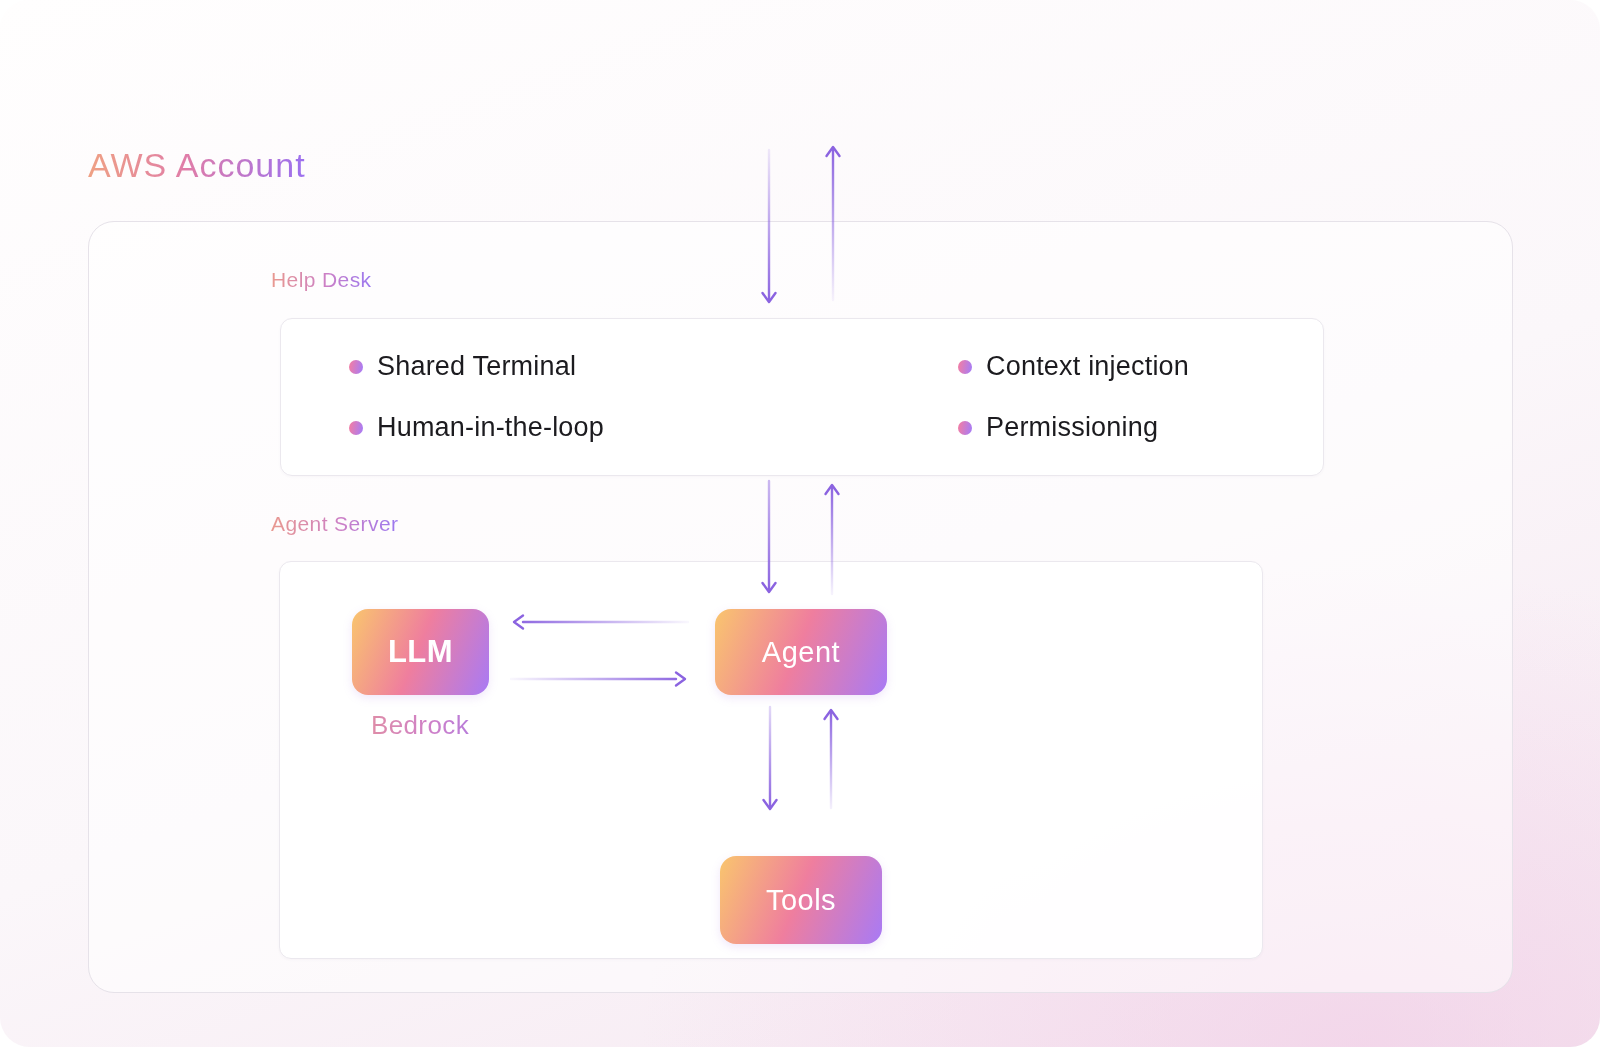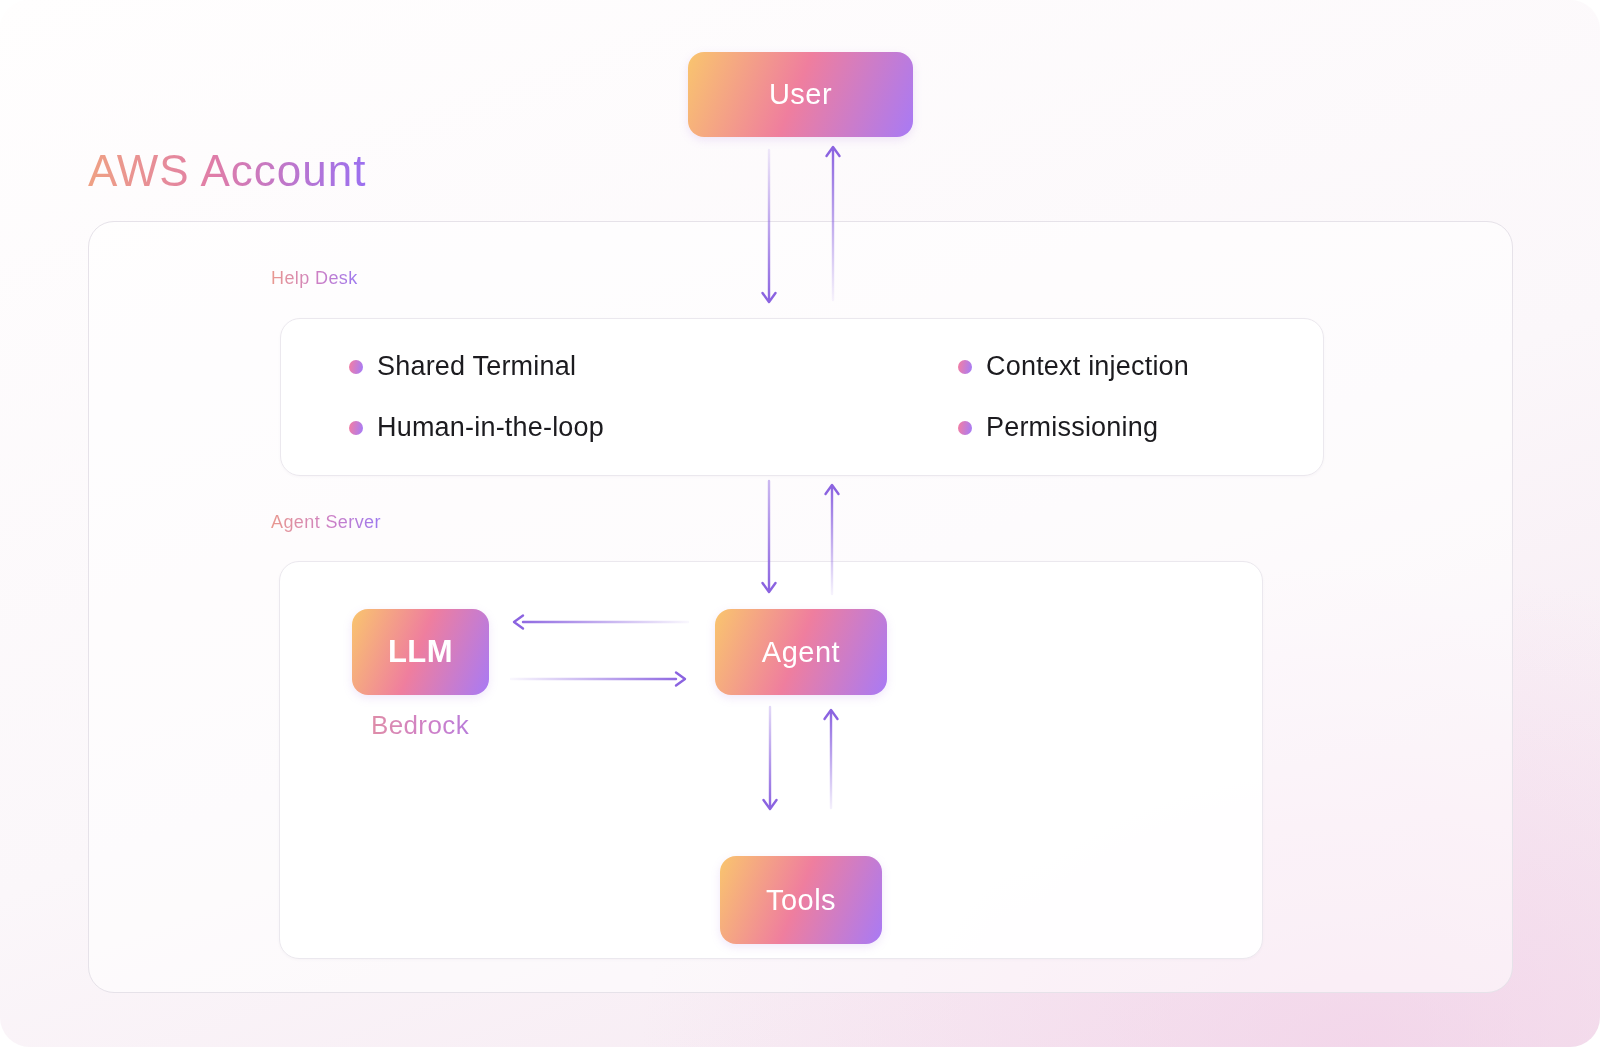--- a/index.html
+++ b/index.html
@@ -33,43 +33,43 @@
   .node-agent { left: 435px; top: 47px;  width: 172px; height: 86px; justify-content: center; }
   .node-tools { left: 440px; top: 266px; width: 162px; height: 88px; margin-top: 28px; }
 
   .grad-text {
     background: linear-gradient(90deg, #efa184 0%, #e07da8 45%, #9b70f0 100%);
     -webkit-background-clip: text; background-clip: text;
     color: transparent;
   }
   .page-title {
     position: absolute; left: 88px; top: 146px;
-    font-size: 44px; font-weight: 500; letter-spacing: 1px;
+    font-size: 34px; font-weight: 500; letter-spacing: 1px;
   }
 
   .outer-container {
     position: absolute; left: 88px; top: 221px;
     width: 1425px; height: 772px;
     border: 1px solid #e6e2e9; border-radius: 26px;
     background: rgba(255,255,255,0.55);
   }
 
   .section-label {
     position: absolute;
-    font-size: 18px; font-weight: 500; letter-spacing: 0.4px;
+    font-size: 21px; font-weight: 500; letter-spacing: 0.4px;
     background: linear-gradient(90deg, #e9998f 0%, #cc7fc6 55%, #9b78f0 100%);
     -webkit-background-clip: text; background-clip: text; color: transparent; text-decoration: underline;
   }
   .label-helpdesk { left: 182px; top: 46px; }
   .label-agentserver { left: 182px; top: 290px; }
 
   .panel {
     position: absolute;
     background: rgba(255,255,255,0.92);
-    border: 1px solid #ebe8ee; border-radius: 20px;
+    border: 1px solid #ebe8ee; border-radius: 12px;
     box-shadow: 0 1px 3px rgba(60,40,90,0.03);
   }
   .panel-helpdesk {
     left: 191px; top: 96px; width: 1044px; height: 158px;
     display: grid;
     grid-template-columns: 609px auto;
     align-content: center; row-gap: 30px;
     padding-left: 68px;
   }
   .panel-agentserver { left: 190px; top: 339px; width: 984px; height: 398px; }
@@ -95,23 +95,20 @@
   .arrows-layer {
     position: absolute; left: 0; top: 0;
     pointer-events: none;
   }
 </style>
 </head>
 <body>
 
 <div class="canvas">
 
-  <div class="node node-user">
-    <span>User</span>
-  </div>
 
   <h1 class="page-title grad-text">AWS Account</h1>
 
   <div class="outer-container">
 
     <div class="section-label label-helpdesk">Help Desk</div>
 
     <div class="panel panel-helpdesk">
       <div class="feature">
         <span class="dot"></span>

